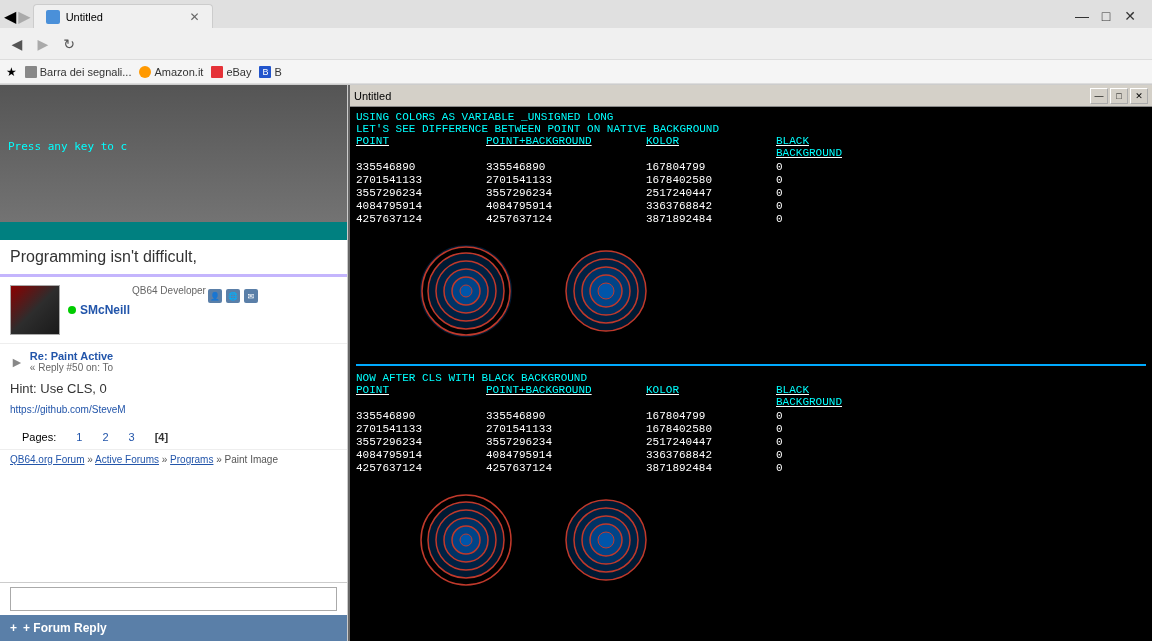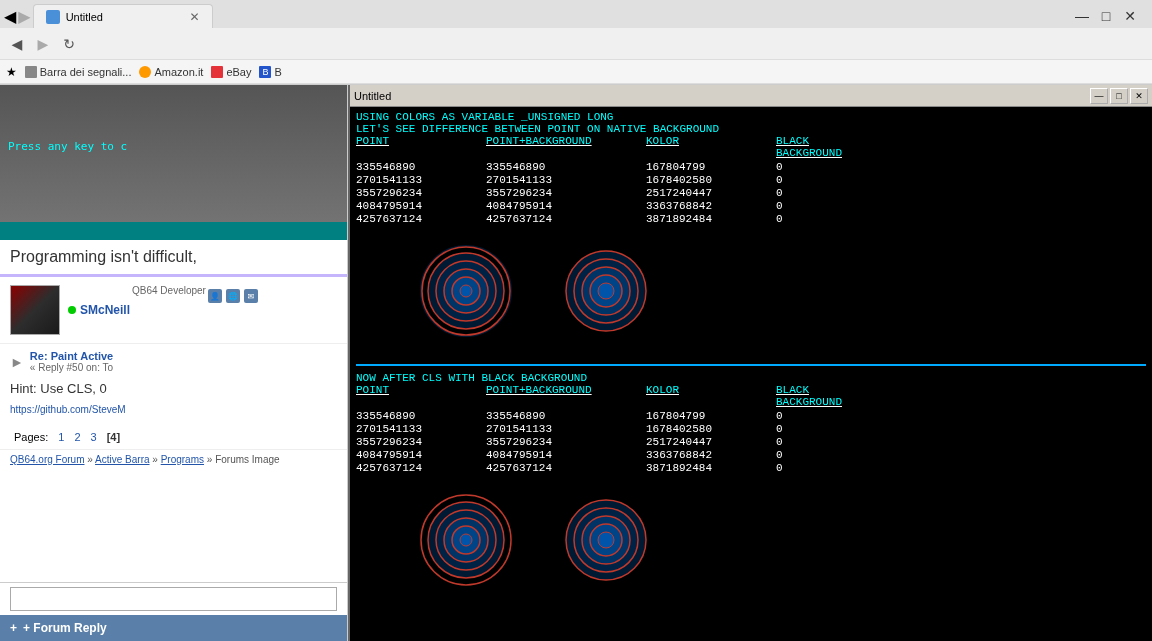--- a/index.html
+++ b/index.html
@@ -46,21 +46,21 @@
     .author-icon { width: 14px; height: 14px; background: #888; border-radius: 2px; display: flex; align-items: center; justify-content: center; font-size: 8px; color: white; }
 
     .post-reply { padding: 6px 10px; }
     .reply-header { display: flex; align-items: center; gap: 6px; margin-bottom: 4px; }
     .reply-arrow { color: #888; font-size: 14px; }
     .reply-title { color: #2255aa; font-size: 11px; font-weight: bold; }
     .reply-sub { color: #666; font-size: 10px; }
     .hint-text { color: #333; font-size: 13px; padding: 4px 0; }
     .github-link { color: #2255aa; font-size: 10px; padding: 4px 0; overflow: hidden; text-overflow: ellipsis; white-space: nowrap; }
 
-    .pages-bar { padding: 6px 14px; display: flex; align-items: center; gap: 10px; font-size: 11px; }
+    .pages-bar { padding: 6px 22px; display: flex; align-items: center; gap: 20px; font-size: 11px; }
     .page-link { color: #2255aa; cursor: pointer; }
     .page-current { color: #333; font-weight: bold; }
 
     .breadcrumb { padding: 4px 10px; font-size: 10px; color: #555; border-top: 1px solid #eee; }
     .breadcrumb a { color: #2255aa; }
 
     .quick-reply-bar { background: #5a7fa8; color: white; padding: 6px 10px; display: flex; align-items: center; gap: 6px; cursor: pointer; font-size: 12px; font-weight: bold; }
     .quick-reply-input { background: #fff; border: 1px solid #aaa; height: 28px; width: 100%; margin: 4px 0; }
 
     
@@ -189,25 +189,25 @@
         <span>Pages:</span>
         <span class="page-link">1</span>
         <span class="page-link">2</span>
         <span class="page-link">3</span>
         <span class="page-current">[4]</span>
       </div>
 
       <div class="breadcrumb">
         <a href="#">QB64.org Forum</a>
         <span> » </span>
-        <a href="#">Active Barra</a>
+        <a href="#">Active Forums</a>
         <span> » </span>
         <a href="#">Programs</a>
         <span> » </span>
-        <span>Forums Image</span>
+        <span>Paint Image</span>
       </div>
 
     </div>
 
     <div style="border-top: 1px solid #ccc;">
       <input class="quick-reply-input" style="display: block; margin: 4px 10px; width: calc(100% - 20px); height: 24px; border: 1px solid rgb(170, 170, 170);">
       <div class="quick-reply-bar">
         <span>+</span>
         <span>+ Forum Reply</span>
       </div>

